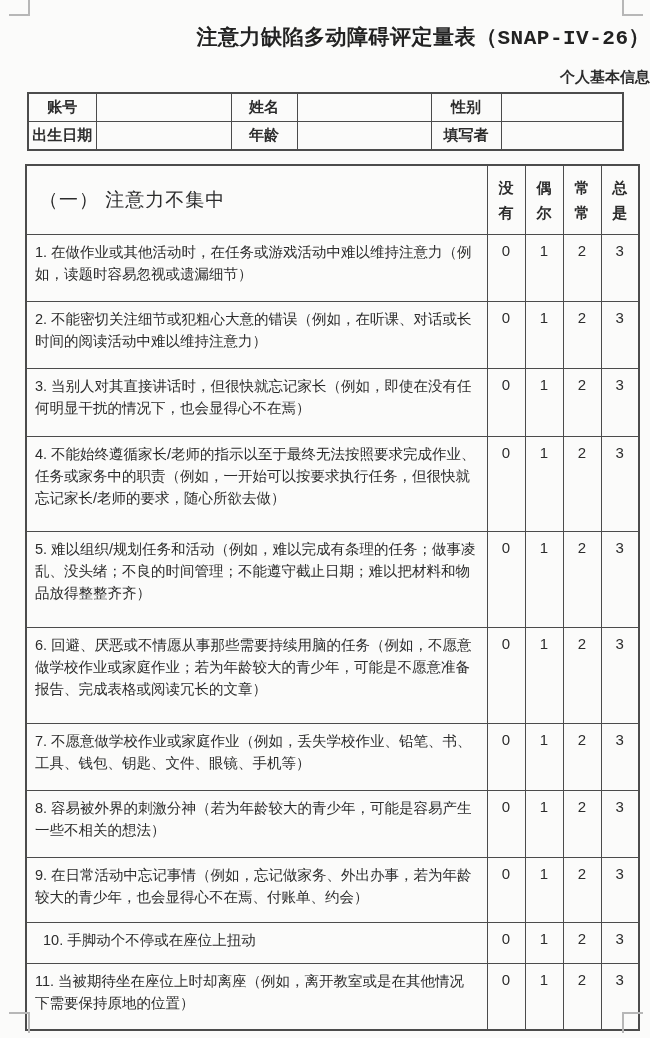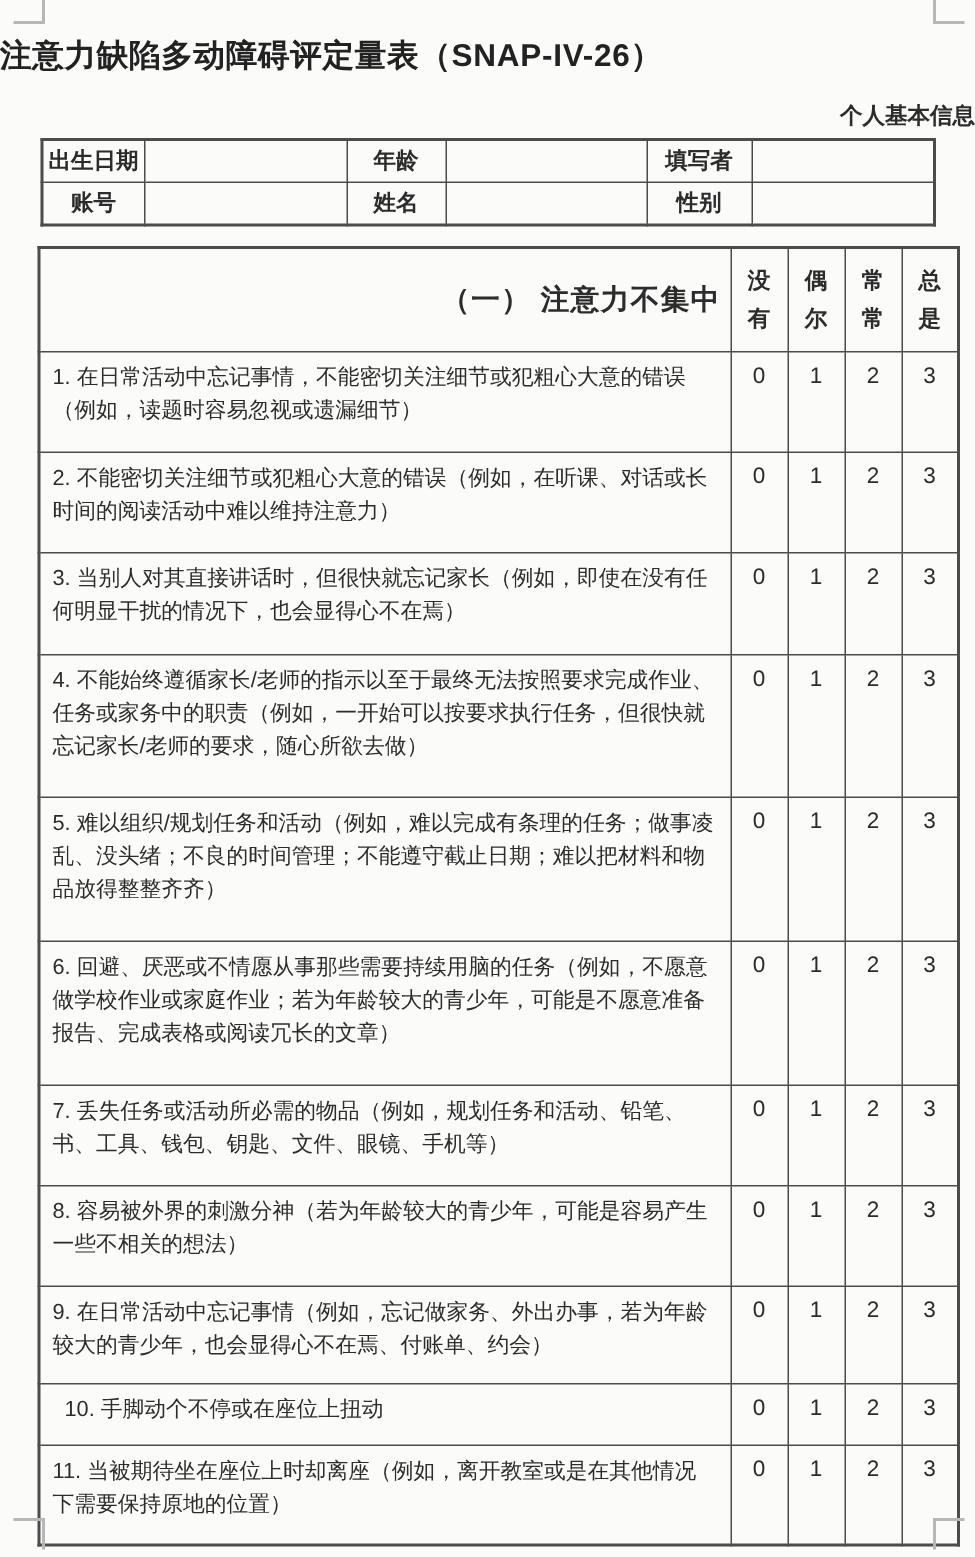--- a/index.html
+++ b/index.html
@@ -15,23 +15,24 @@
   .corner { position: absolute; width: 19px; height: 14px; }
   .c-tl { left: 9px; top: 0; border-right: 2px solid #b7b7b7; border-bottom: 2px solid #b7b7b7; }
   .c-tr { right: 7px; top: 0; border-left: 2px solid #b7b7b7; border-bottom: 2px solid #b7b7b7; }
   .c-bl { left: 9px; top: 1012px; height: 19px; border-right: 2px solid #b7b7b7; border-top: 2px solid #b7b7b7; }
   .c-br { right: 7px; top: 1012px; height: 19px; border-left: 2px solid #b7b7b7; border-top: 2px solid #b7b7b7; }
 
   h1.title {
     margin: 23px 0 0 0;
     font-size: 21px;
     font-weight: bold;
-    text-align: left;
+    text-align: right;
     color: #222;
     letter-spacing: 0.5px;
+    font-family: Liberation Mono, monospace;
   }
   .info-label {
     margin: 17px 0 5px 27px;
     font-size: 15px;
     font-weight: bold;
     text-align: right;
   }
   table { border-collapse: collapse; table-layout: fixed; }
   .info-table {
     margin-left: 27px;
@@ -47,26 +48,25 @@
   .info-table td.val { }
 
   .scale-table {
     margin: 13px 0 0 25px;
     width: 613px;
     border: 2px solid #4c4c4c;
   }
   .scale-table td { border: 1.5px solid #4c4c4c; }
   td.sec-title {
     font-size: 19px;
-    font-weight: bold;
+    font-weight: normal;
     padding: 6px 6px 6px 12px;
     height: 56px;
     vertical-align: middle;
     letter-spacing: 1px;
-    text-align: right;
   }
   td.sec-title.sec2 { height: 44px; }
   td.rate-head { text-align: center; vertical-align: middle; }
   .stack {
     display: inline-block;
     width: 1.15em;
     word-break: break-all;
     font-size: 15px;
     line-height: 1.7;
     font-weight: bold;
@@ -103,33 +103,33 @@
   <colgroup>
     <col style="width:68px">
       <col style="width:135px">
     <col style="width:66px">
       <col style="width:134px">
     <col style="width:70px">
       <col style="width:122px">
   </colgroup>
   <tbody>
     <tr>
-      <td class="lbl">出生日期</td>
-      <td class="val"></td>
-      <td class="lbl">年龄</td>
-      <td class="val"></td>
-      <td class="lbl">填写者</td>
+      <td class="lbl">账号</td>
+      <td class="val"></td>
+      <td class="lbl">姓名</td>
+      <td class="val"></td>
+      <td class="lbl">性别</td>
       <td class="val"></td>
     </tr>
     <tr>
-      <td class="lbl">账号</td>
-      <td class="val"></td>
-      <td class="lbl">姓名</td>
-      <td class="val"></td>
-      <td class="lbl">性别</td>
+      <td class="lbl">出生日期</td>
+      <td class="val"></td>
+      <td class="lbl">年龄</td>
+      <td class="val"></td>
+      <td class="lbl">填写者</td>
       <td class="val"></td>
     </tr>
   </tbody>
 </table>
 
 <table class="scale-table">
   <colgroup>
     <col style="width:461px">
       <col style="width:38px">
       <col style="width:38px">
@@ -138,21 +138,21 @@
   </colgroup>
   <tbody id="scale-body">
       <tr>
         <td class="sec-title">（一） 注意力不集中</td>
         <td class="rate-head"><span class="stack">没有</span></td>
         <td class="rate-head"><span class="stack">偶尔</span></td>
         <td class="rate-head"><span class="stack">常常</span></td>
         <td class="rate-head"><span class="stack">总是</span></td>
       </tr>
       <tr>
-        <td class="desc" style="height: 54px;"><span class="item-num">1.</span><span>在日常活动中忘记事情，不能密切关注细节或犯粗心大意的错误（例如，读题时容易忽视或遗漏细节）</span></td>
+        <td class="desc" style="height: 54px;"><span class="item-num">1.</span><span>在做作业或其他活动时，在任务或游戏活动中难以维持注意力（例如，读题时容易忽视或遗漏细节）</span></td>
         <td class="rate">0</td>
         <td class="rate">1</td>
         <td class="rate">2</td>
         <td class="rate">3</td>
       </tr>
       <tr>
         <td class="desc" style="height: 54px;"><span class="item-num">2.</span><span>不能密切关注细节或犯粗心大意的错误（例如，在听课、对话或长时间的阅读活动中难以维持注意力）</span></td>
         <td class="rate">0</td>
         <td class="rate">1</td>
         <td class="rate">2</td>
@@ -180,21 +180,21 @@
         <td class="rate">3</td>
       </tr>
       <tr>
         <td class="desc" style="height: 83px;"><span class="item-num">6.</span><span>回避、厌恶或不情愿从事那些需要持续用脑的任务（例如，不愿意做学校作业或家庭作业；若为年龄较大的青少年，可能是不愿意准备报告、完成表格或阅读冗长的文章）</span></td>
         <td class="rate">0</td>
         <td class="rate">1</td>
         <td class="rate">2</td>
         <td class="rate">3</td>
       </tr>
       <tr>
-        <td class="desc" style="height: 54px;"><span class="item-num">7.</span><span>丢失任务或活动所必需的物品（例如，规划任务和活动、铅笔、书、工具、钱包、钥匙、文件、眼镜、手机等）</span></td>
+        <td class="desc" style="height: 54px;"><span class="item-num">7.</span><span>不愿意做学校作业或家庭作业（例如，丢失学校作业、铅笔、书、工具、钱包、钥匙、文件、眼镜、手机等）</span></td>
         <td class="rate">0</td>
         <td class="rate">1</td>
         <td class="rate">2</td>
         <td class="rate">3</td>
       </tr>
       <tr>
         <td class="desc" style="height: 54px;"><span class="item-num">8.</span><span>容易被外界的刺激分神（若为年龄较大的青少年，可能是容易产生一些不相关的想法）</span></td>
         <td class="rate">0</td>
         <td class="rate">1</td>
         <td class="rate">2</td>

